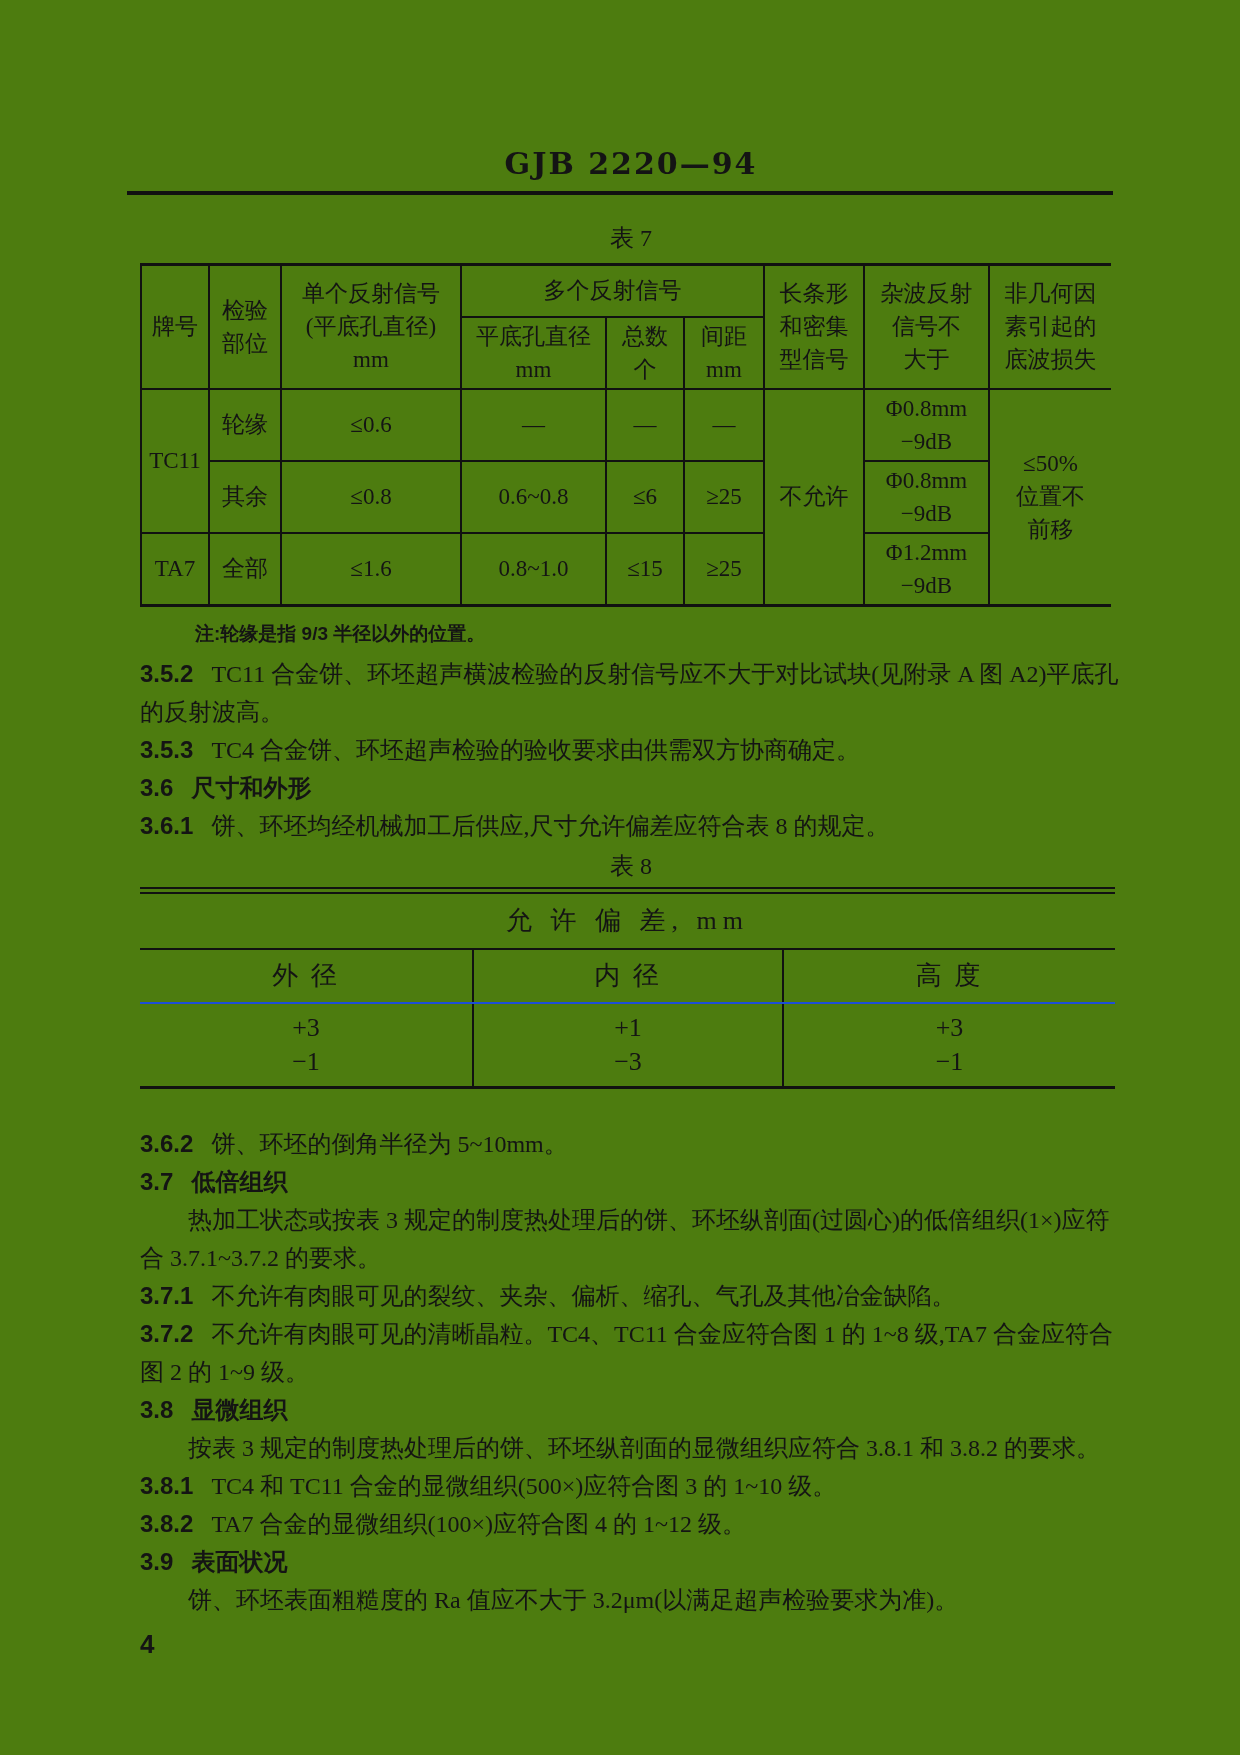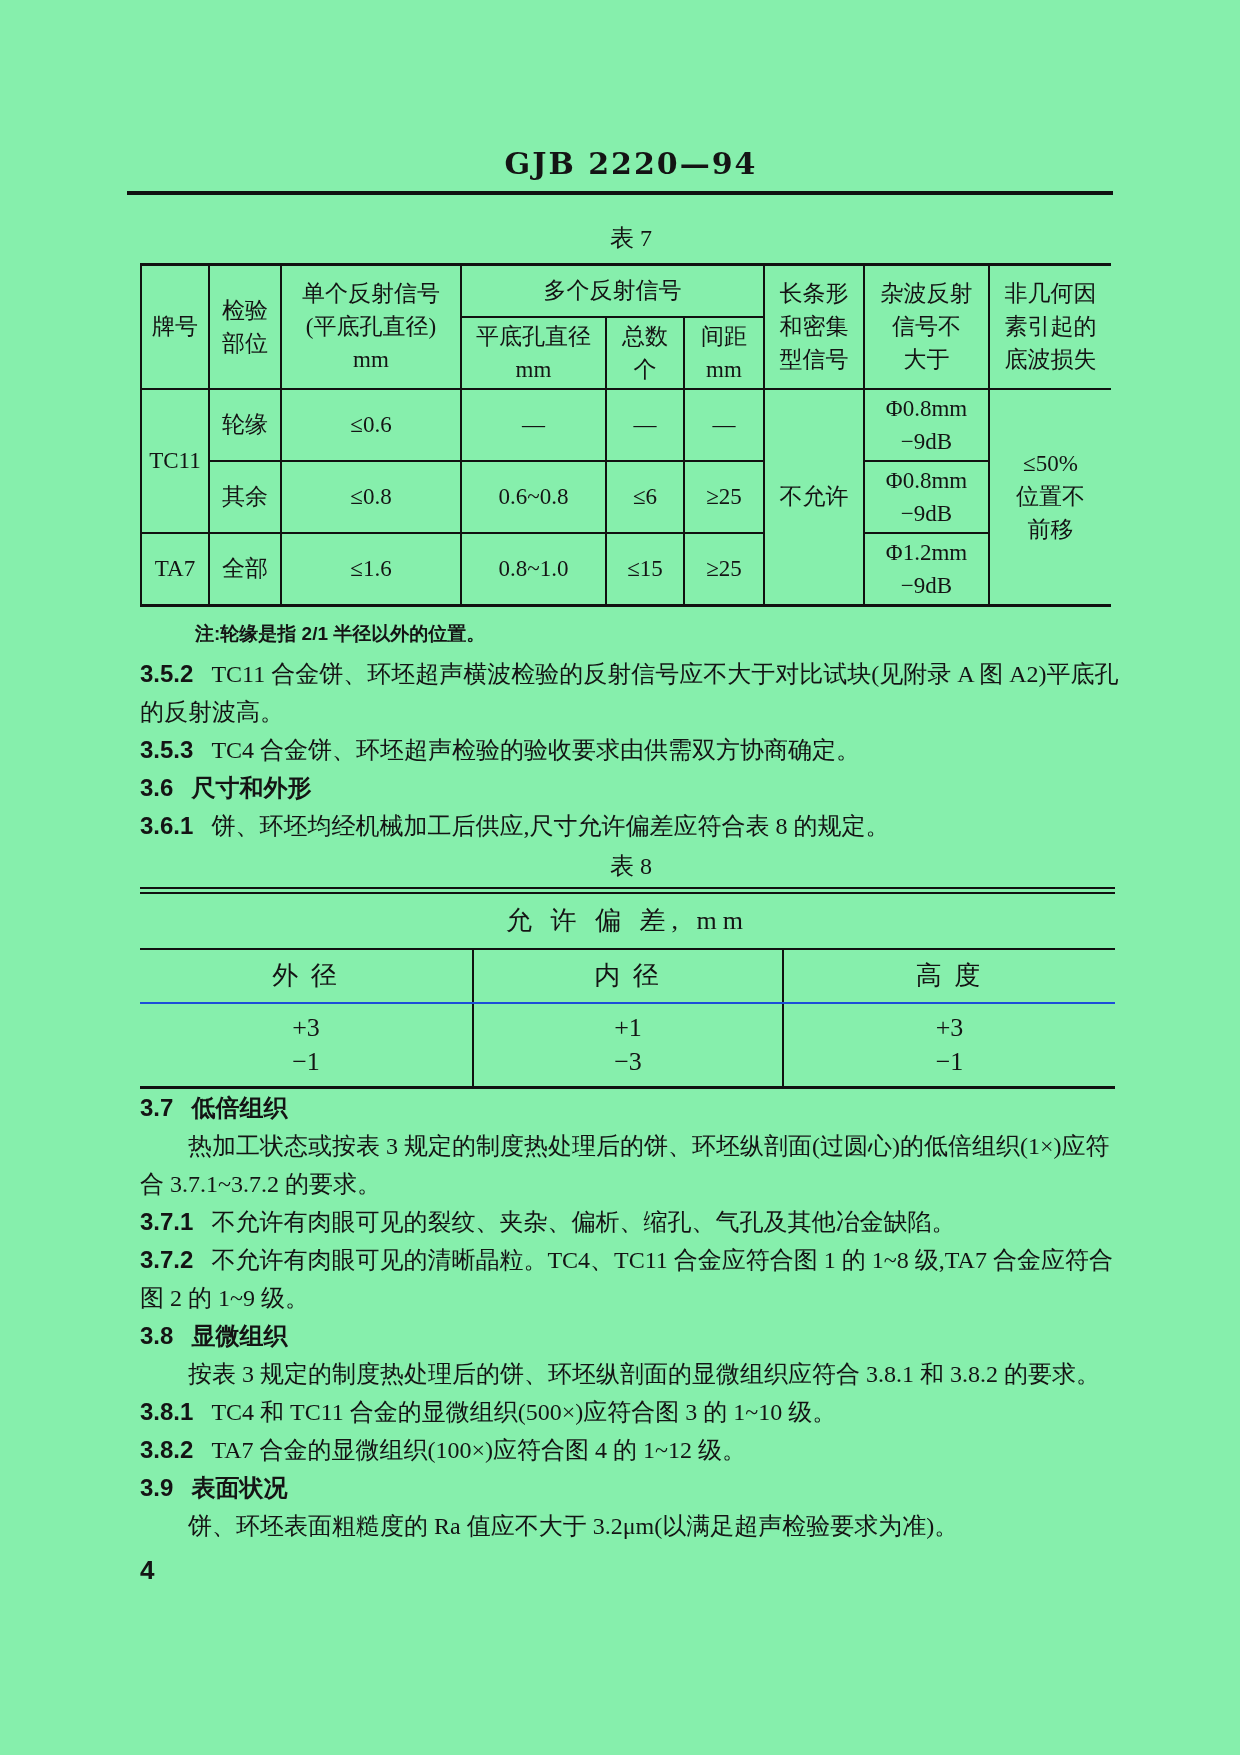--- a/index.html
+++ b/index.html
@@ -1,17 +1,17 @@
 <!DOCTYPE html>
 <html><head>
 <meta charset="utf-8">
 <style>
   html,body{margin:0;padding:0;background:#d9d9d6;}
   .page{
-    width:1240px;height:1755px;background:#86efac;position:relative;
+    width:1240px;height:1755px;background:#4d7c0f;position:relative;
     margin:0 auto;color:#141414;
     font-family:"Liberation Serif","DejaVu Serif",serif;
     overflow:hidden;
   }
   .content{position:absolute;left:140px;top:0;width:982px;}
   .doc-header{margin-top:146px;text-align:center;font-size:30px;font-weight:bold;
     letter-spacing:2px;line-height:36px;font-family:"DejaVu Serif","Liberation Serif",serif;}
   .rule{margin-top:9px;margin-left:-13px;width:986px;border-top:4px solid #111;}
   .tbl-caption{margin-top:26px;text-align:center;font-size:24px;line-height:34px;}
 
@@ -150,21 +150,21 @@
         <td>≤15</td>
         <td>≥25</td>
         <td>
           <div>Φ1.2mm</div>
           <div>−9dB</div>
         </td>
       </tr>
     </tbody>
       </table>
 
-    <div class="note">注:轮缘是指 2/1 半径以外的位置。</div>
+    <div class="note">注:轮缘是指 9/3 半径以外的位置。</div>
 
     <p class="para first">
       <span class="num">3.5.2</span><span>TC11  合金饼、环坯超声横波检验的反射信号应不大于对比试块(见附录 A 图 A2)平底孔的反射波高。</span>
     </p>
     <p class="para">
       <span class="num">3.5.3</span><span>TC4 合金饼、环坯超声检验的验收要求由供需双方协商确定。</span>
     </p>
     <p class="para heading">
       <span class="num">3.6</span><span>尺寸和外形</span>
     </p>
@@ -199,20 +199,23 @@
           <div>−3</div>
         </td>
         <td class="vline">
           <div>+3</div>
           <div>−1</div>
         </td>
       </tr>
     </tbody>
       </table>
 
+    <p class="para gap-post-t8">
+      <span class="num">3.6.2</span><span>饼、环坯的倒角半径为 5~10mm。</span>
+    </p>
     <p class="para heading">
       <span class="num">3.7</span><span>低倍组织</span>
     </p>
     <p class="para indent">
       <span>热加工状态或按表 3 规定的制度热处理后的饼、环坯纵剖面(过圆心)的低倍组织(1×)应符合 3.7.1~3.7.2 的要求。</span>
     </p>
     <p class="para">
       <span class="num">3.7.1</span><span>不允许有肉眼可见的裂纹、夹杂、偏析、缩孔、气孔及其他冶金缺陷。</span>
     </p>
     <p class="para">

